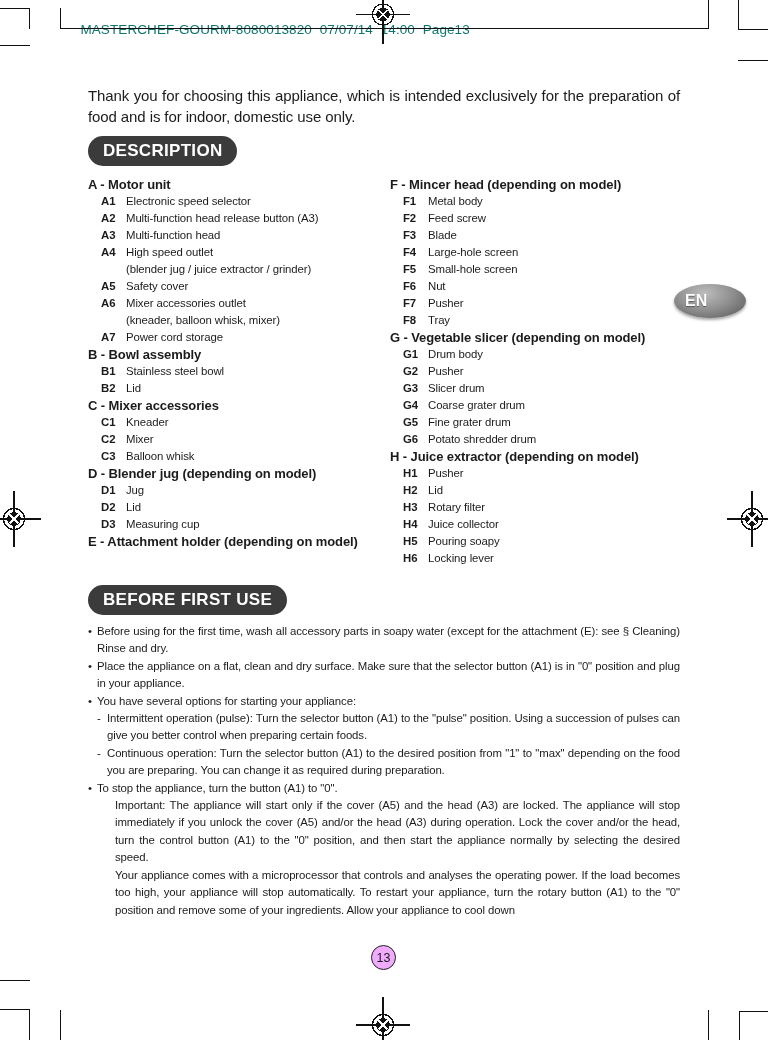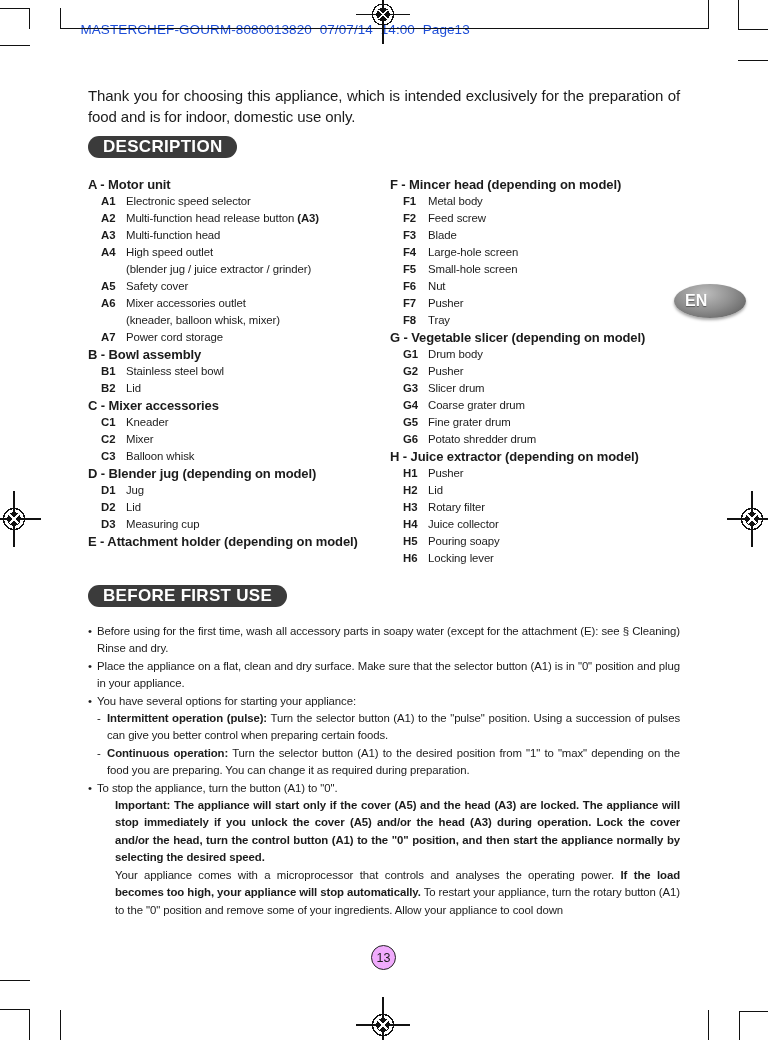--- a/index.html
+++ b/index.html
@@ -4,28 +4,28 @@
 <style>
   html,body{margin:0;padding:0;background:#e8e8e8;}
   .page{
     position:relative;width:768px;height:1040px;background:#ffffff;
     font-family:"Liberation Sans",sans-serif;color:var(--text,#1b1b1b);
     overflow:hidden;margin:0 auto;
   }
   .marks{position:absolute;left:0;top:0;width:768px;height:1040px;pointer-events:none;z-index:5;}
   .print-header{
     position:absolute;left:65px;top:7px;width:640px;height:20px;
-    font-size:13.5px;color:#1d4ed8;white-space:pre;letter-spacing:0.1px;
+    font-size:13.5px;color:#0f766e;white-space:pre;letter-spacing:0.1px;
   }
   .intro{
     position:absolute;left:88px;top:85px;width:592px;margin:0;
     font-size:15px;line-height:21px;letter-spacing:-0.1px;text-align:justify;
   }
   .pill{
-    position:absolute;left:88px;height:22px;border-radius:15px;
+    position:absolute;left:88px;height:30px;border-radius:15px;
     background:var(--pill-bg,#3b3b3b);color:var(--pill-text,#ffffff);
     display:inline-flex;align-items:center;padding:0 15px;
     font-size:17px;font-weight:bold;letter-spacing:0.3px;z-index:2;
   }
   #desc-pill{top:136px;}
   #bfu-pill{top:585px;}
   .columns{
     position:absolute;left:88px;top:176px;width:600px;display:flex;
     font-size:11.4px;line-height:17px;letter-spacing:-0.1px;
   }
@@ -51,21 +51,21 @@
   }
   .para{position:relative;padding-left:9px;}
   .para .marker{position:absolute;left:0;top:0;}
   .para.dash{margin-left:9px;padding-left:10px;}
   .para.plain{margin-left:27px;padding-left:0;}
   .page-number{
     position:absolute;left:371px;top:945px;width:25px;height:25px;border:1.5px solid #222;
     border-radius:50%;display:flex;align-items:center;justify-content:center;
     font-size:12.5px;color:#1b1b1b;background:#f0abfc;box-sizing:border-box;
   }
-  b{font-weight:bold;}
+  b{font-weight:normal;}
 </style>
 </head>
 <body>
 
 <div class="page" style="--pill-bg: #3b3b3b; --pill-text: #ffffff; --badge-light: #bdbdbd; --badge-dark: #515151; --text: #1b1b1b;">
 
   <svg class="marks" viewBox="0 0 768 1040" shape-rendering="crispEdges">
     <g stroke="#111" stroke-width="1">
 
       <line x1="0" y1="8.5" x2="30" y2="8.5"></line>

